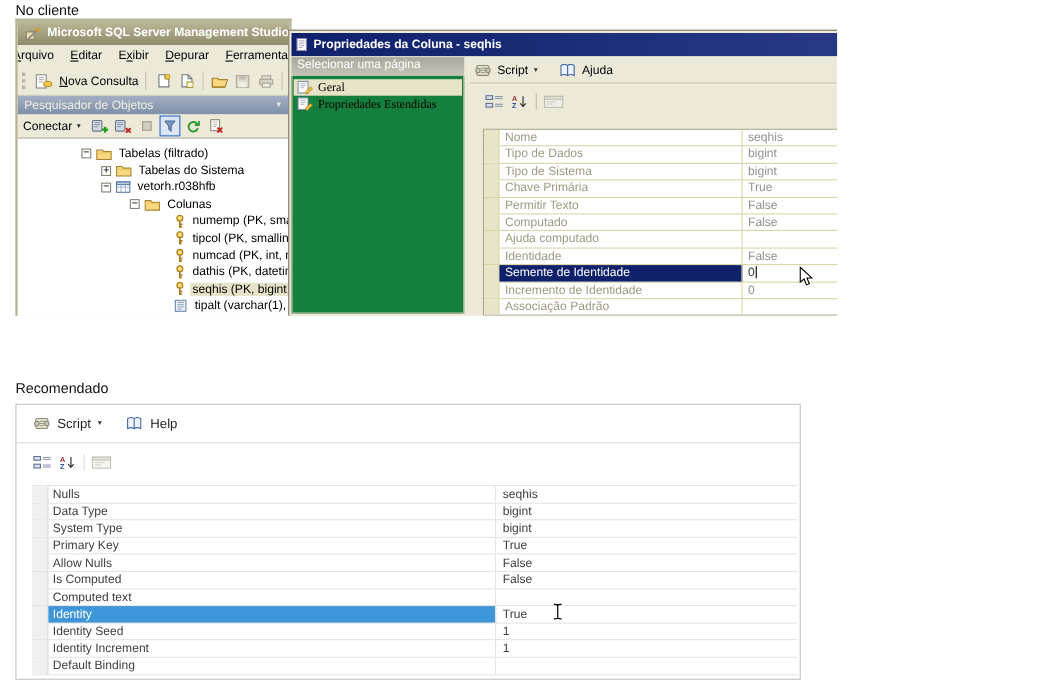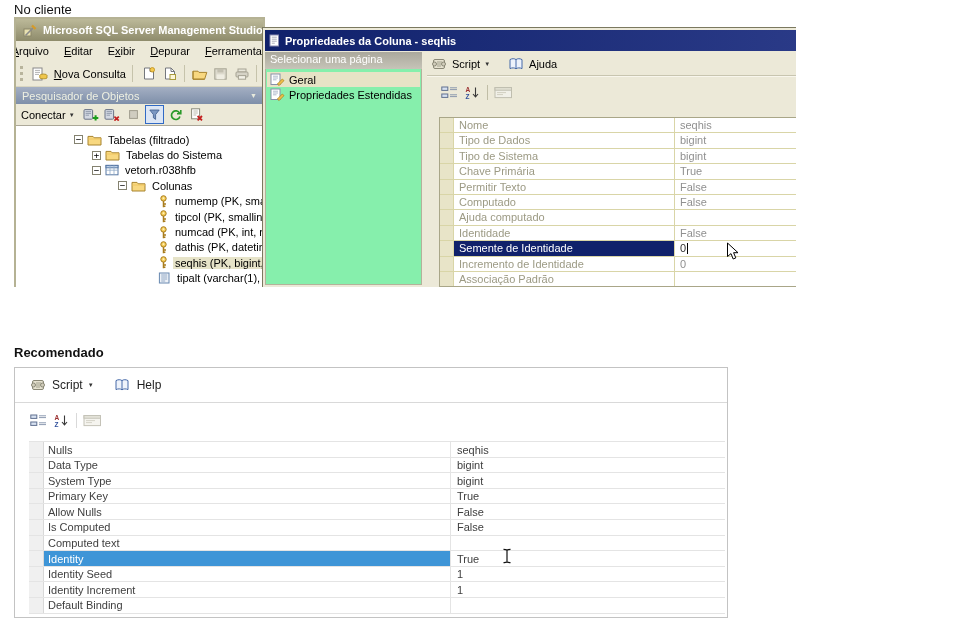--- a/index.html
+++ b/index.html
@@ -1,20 +1,20 @@
 <!DOCTYPE html>
 <html style="--xp-bg: #ece9d8; --navy: #10216b; --navy-light: #31418f; --khaki-line: #d9d5a7; --grid-label: #9c9a84; --grid-value: #909090; --tree-selection: #e6e3c8; --selection-blue: #3e95d7; --title-olive-top: #bcb999; --title-olive-bottom: #8e8b6b; --oe-header-top: #a4afc3; --oe-header-bottom: #7e8fa9; --win-border: #b5b294; --rec-border: #c3c3c3; --rec-line: #e4e4e4; --rec-text: #404040; --left-header-top: #aaa89c; --left-header-bottom: #c6c4b8; --page-selection: #e7e3c6;"><head>
 <meta charset="utf-8">
 <style>
   html,body{margin:0;padding:0;background:#fff;}
   .page{position:relative;width:761px;height:633px;background:#fff;overflow:hidden;
-        font-family:"Liberation Sans","DejaVu Sans",sans-serif;border-bottom:1px solid #ededed;padding-left:35px;}
+        font-family:"Liberation Sans","DejaVu Sans",sans-serif;border-bottom:1px solid #ededed;}
   .section-label{position:absolute;font-size:13px;color:#111;white-space:nowrap;}
   #lbl-top{left:14px;top:2px;}
-  #lbl-bottom{left:14px;top:345px;font-weight:bold;}
+  #lbl-bottom{left:14px;top:345px;}
 
   
   .ssms{position:absolute;left:14px;top:17px;width:251px;height:270px;background:var(--xp-bg);
         border:2px solid var(--win-border);border-bottom:0;box-sizing:border-box;overflow:hidden;}
   .ssms-title{height:22px;background:linear-gradient(var(--title-olive-top),var(--title-olive-bottom));
         color:#fff;font-weight:bold;font-size:11px;display:flex;align-items:center;gap:4px;
         padding:0 4px;white-space:nowrap;overflow:hidden;}
   .menubar{height:20px;display:flex;align-items:center;gap:15px;padding:0 9px;font-size:11px;color:#000;
         background:var(--xp-bg);white-space:nowrap;overflow:hidden;justify-content:center;}
   .menu-item{cursor:default;}
@@ -49,21 +49,21 @@
         color:#fff;font-weight:bold;font-size:11px;display:flex;align-items:center;gap:4px;padding:0 3px;}
   .dlg-btns{margin-left:auto;display:flex;gap:2px;}
   .tbtn{width:17px;height:15px;box-sizing:border-box;background:var(--xp-bg);border:1px solid #fff;
         border-right-color:#6e6c52;border-bottom-color:#6e6c52;box-shadow:inset -1px -1px 0 #b8b59a;
         font-size:10px;line-height:12px;text-align:center;color:#2e2e20;font-weight:bold;cursor:default;}
   .tbtn.g-minimize{line-height:7px;}
   .dlg-body{display:flex;height:233px;margin:1px 2px 0 2px;}
   .dlg-left{width:157px;flex:none;display:flex;flex-direction:column;}
   .dlg-left-header{height:16px;background:linear-gradient(var(--left-header-top),var(--left-header-bottom));
         color:#fff;font-size:11px;padding:1px 0 0 5px;white-space:nowrap;overflow:hidden;}
-  .dlg-pages{flex:1;background:#86efac;border:1px solid #b4b19a;border-top:0;padding:3px 1px;font-size:11px;}
+  .dlg-pages{flex:1;background:#15803d;border:1px solid #b4b19a;border-top:0;padding:3px 1px;font-size:11px;font-family:Liberation Serif, serif;}
   .page-row{display:flex;align-items:center;gap:4px;height:15px;padding-left:3px;white-space:nowrap;}
   .page-row.sel{background:var(--page-selection);}
   .pg-ic{display:inline-flex;flex:none;}
   .dlg-right{flex:1;margin-left:5px;display:flex;flex-direction:column;min-width:0;}
   .dlg-toolbar{height:23px;display:flex;align-items:center;gap:4px;font-size:11px;color:#000;
         border-bottom:1px solid #c8c5b0;box-shadow:0 1px 0 #f8f6ec;padding-left:2px;}
   .dlg-toolbar .gap{width:8px;}
   .dlg-content{flex:1;position:relative;}
   .sort-row{position:absolute;left:12px;top:8px;display:flex;gap:3px;align-items:center;}
   .s-ic{display:inline-flex;align-items:center;justify-content:center;width:20px;height:17px;}

